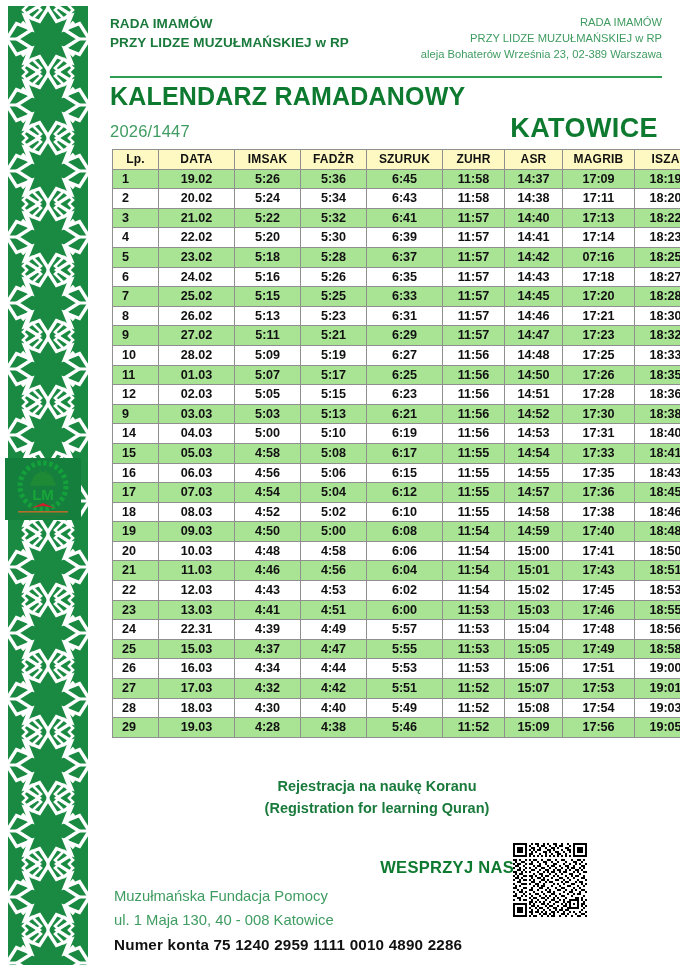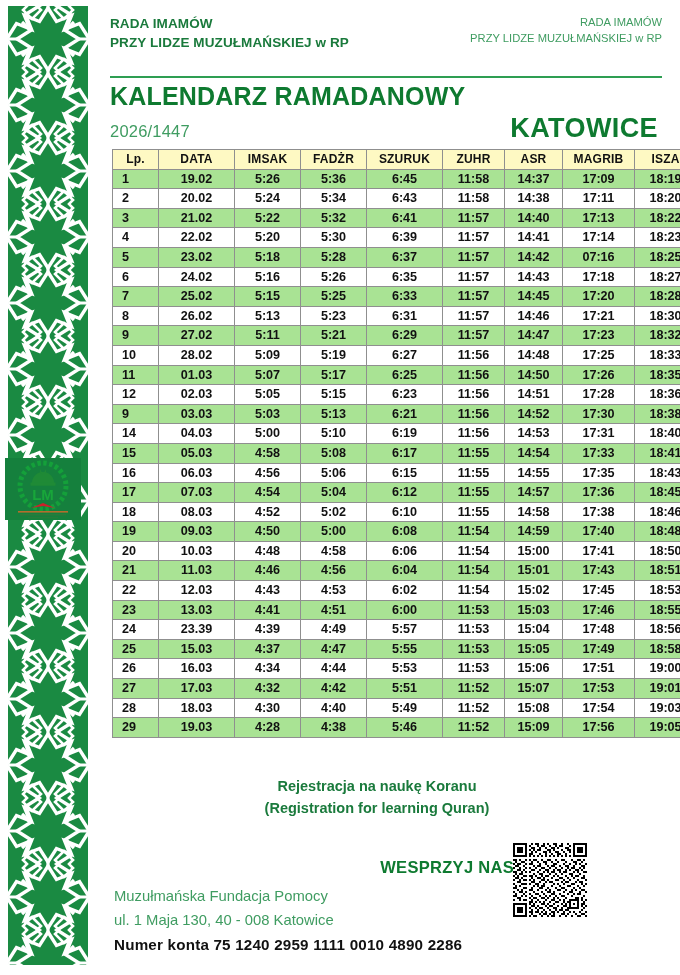--- a/index.html
+++ b/index.html
@@ -262,20 +262,21 @@
 
 <div id="header">
   <div class="hdr-row">
     <div class="hdr-left">
       <div>RADA IMAMÓW</div>
       <div>PRZY LIDZE MUZUŁMAŃSKIEJ w RP</div>
     </div>
     <div class="hdr-right">
       <div>RADA IMAMÓW</div>
       <div>PRZY LIDZE MUZUŁMAŃSKIEJ w RP</div>
+      <div>aleja Bohaterów Września 23, 02-389 Warszawa</div>
     </div>
   </div>
 </div>
 <div id="header-rule"></div>
 
 <div id="title-block">
   <div id="calendar-title">KALENDARZ RAMADANOWY</div>
   <div id="title-sub-row">
     <div id="calendar-year">2026/1447</div>
     <div id="city-name">KATOWICE</div>
@@ -557,21 +558,21 @@
           <td>4:41</td>
           <td>4:51</td>
           <td>6:00</td>
           <td>11:53</td>
           <td>15:03</td>
           <td>17:46</td>
           <td>18:55</td>
         </tr>
         <tr class="even">
           <td class="col-lp">24</td>
-          <td>23.39</td>
+          <td>22.31</td>
           <td>4:39</td>
           <td>4:49</td>
           <td>5:57</td>
           <td>11:53</td>
           <td>15:04</td>
           <td>17:48</td>
           <td>18:56</td>
         </tr>
         <tr class="odd">
           <td class="col-lp">25</td>

